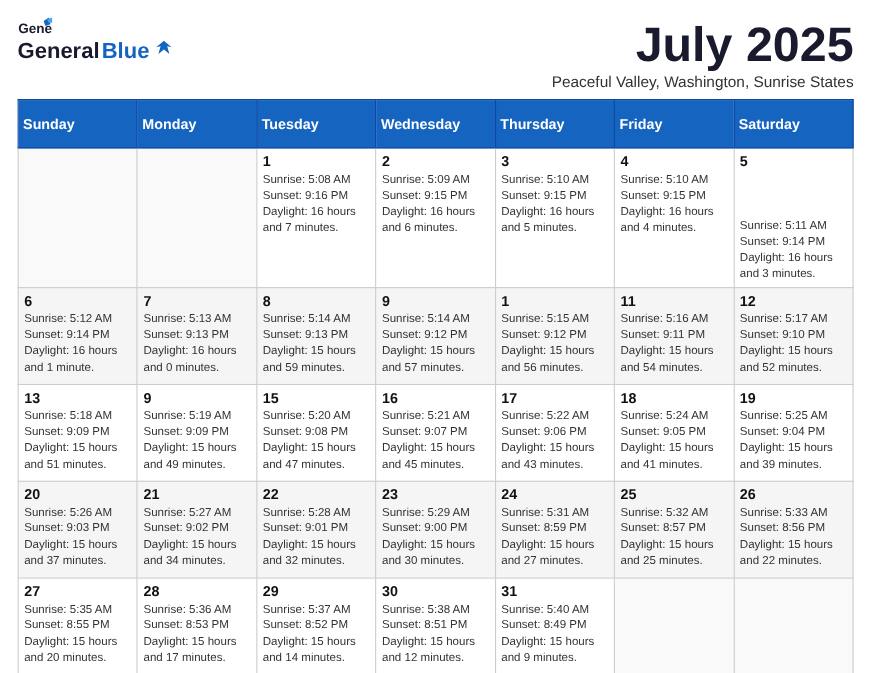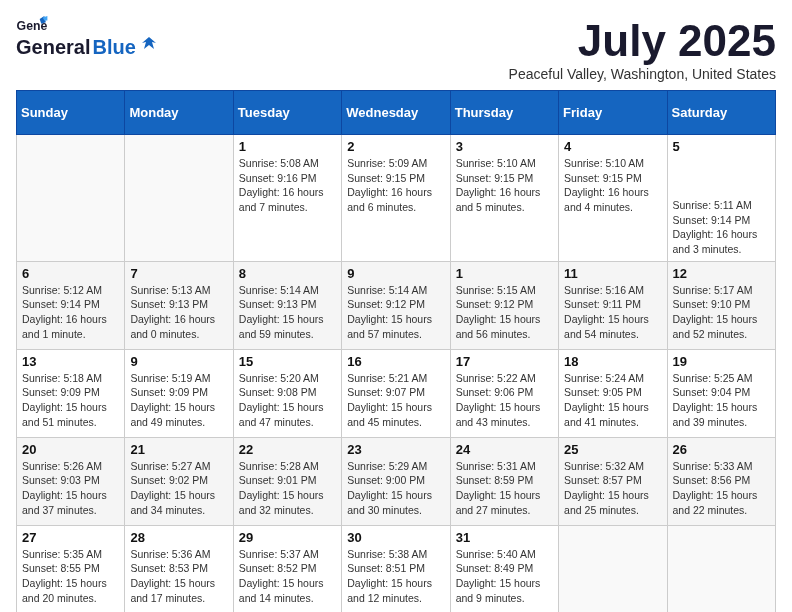--- a/index.html
+++ b/index.html
@@ -98,21 +98,21 @@
     <div style="display:flex;align-items:center;gap:0">
       <span style="font-size:20px;font-weight:bold;color:#1a1a2e;">General</span>
       <span style="font-size:20px;font-weight:bold;color:#1565c0;margin-left:2px;">Blue</span>
       <svg width="18" height="18" viewBox="0 0 18 18" style="margin-left:4px;margin-top:-8px;">
         <polygon points="9,2 16,8 12,7 14,14 9,10 4,14 6,7 2,8" fill="#1565c0"></polygon>
       </svg>
     </div>
   </div>
   <div class="title-area">
     <div class="month-title">July 2025</div>
-    <div class="location">Peaceful Valley, Washington, United States</div>
+    <div class="location">Peaceful Valley, Washington, Sunrise States</div>
   </div>
 </div>
 
 <table class="calendar">
   <thead>
     <tr>
     <th>Sunday</th>
         <th>Monday</th>
         <th>Tuesday</th>
         <th>Wednesday</th>

